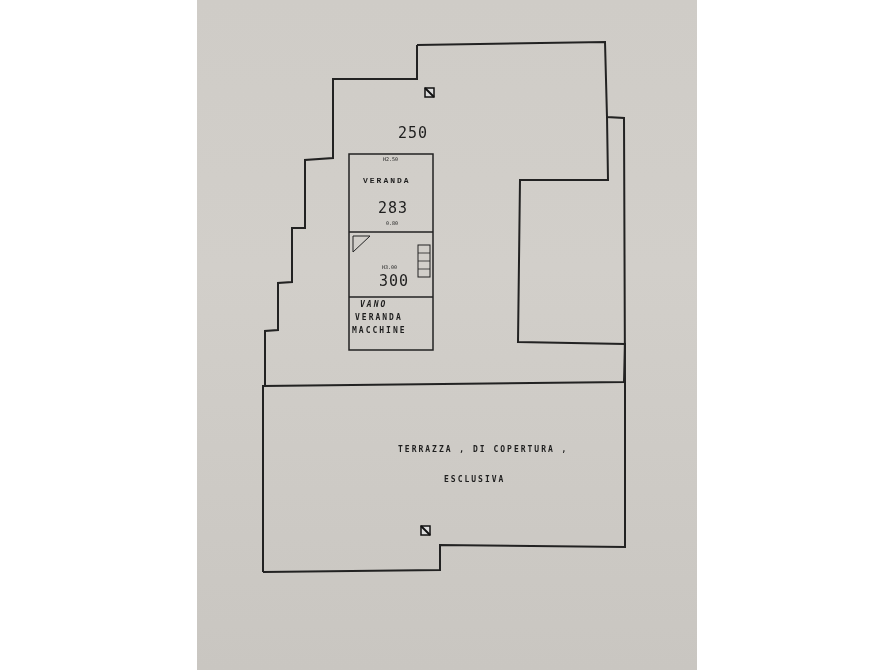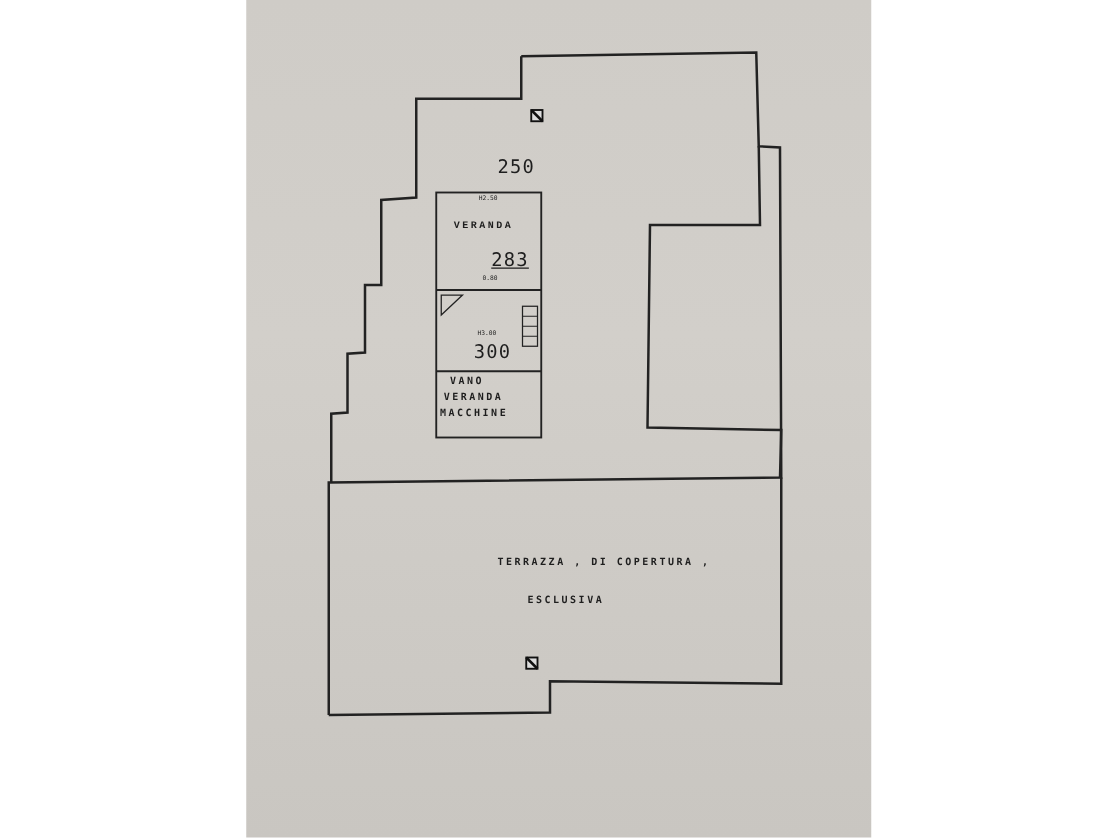--- a/index.html
+++ b/index.html
@@ -34,21 +34,21 @@
     </g>
   <rect x="425" y="88" width="9" height="9" fill="#ddd" stroke="#111" stroke-width="1.5"></rect>
   <line x1="425" y1="88" x2="434" y2="97" stroke="#111" stroke-width="2"></line>
   <rect x="421" y="526" width="9" height="9" fill="#ddd" stroke="#111" stroke-width="1.5"></rect>
   <line x1="421" y1="526" x2="430" y2="535" stroke="#111" stroke-width="2"></line>
 </svg>
 
 <div class="lbl num" style="left:398px;top:124px;">250</div>
 <div class="lbl tiny" style="left:383px;top:156px;">H2.50</div>
 <div class="lbl small" style="left:363px;top:176px;font-family:Liberation Mono, monospace;">VERANDA</div>
-<div class="lbl num" style="left:393px;top:199px;text-decoration:underline;">283</div>
+<div class="lbl num" style="left:378px;top:199px;">283</div>
 <div class="lbl tiny" style="left:386px;top:220px;">0.80</div>
 <div class="lbl tiny" style="left:382px;top:264px;">H3.00</div>
 <div class="lbl num" style="left:379px;top:272px;">300</div>
-<div class="lbl small" style="left:360px;top:300px;">VANO</div>
+<div class="lbl small" style="left:360px;top:300px;font-style:italic;">VANO</div>
 <div class="lbl small" style="left:355px;top:313px;">VERANDA</div>
 <div class="lbl small" style="left:352px;top:326px;">MACCHINE</div>
 <div class="lbl small" style="left:398px;top:445px;">TERRAZZA , DI COPERTURA ,</div>
-<div class="lbl small" style="left:422px;top:475px;">ESCLUSIVA</div>
+<div class="lbl small" style="left:444px;top:475px;">ESCLUSIVA</div>
 
 </body></html>

